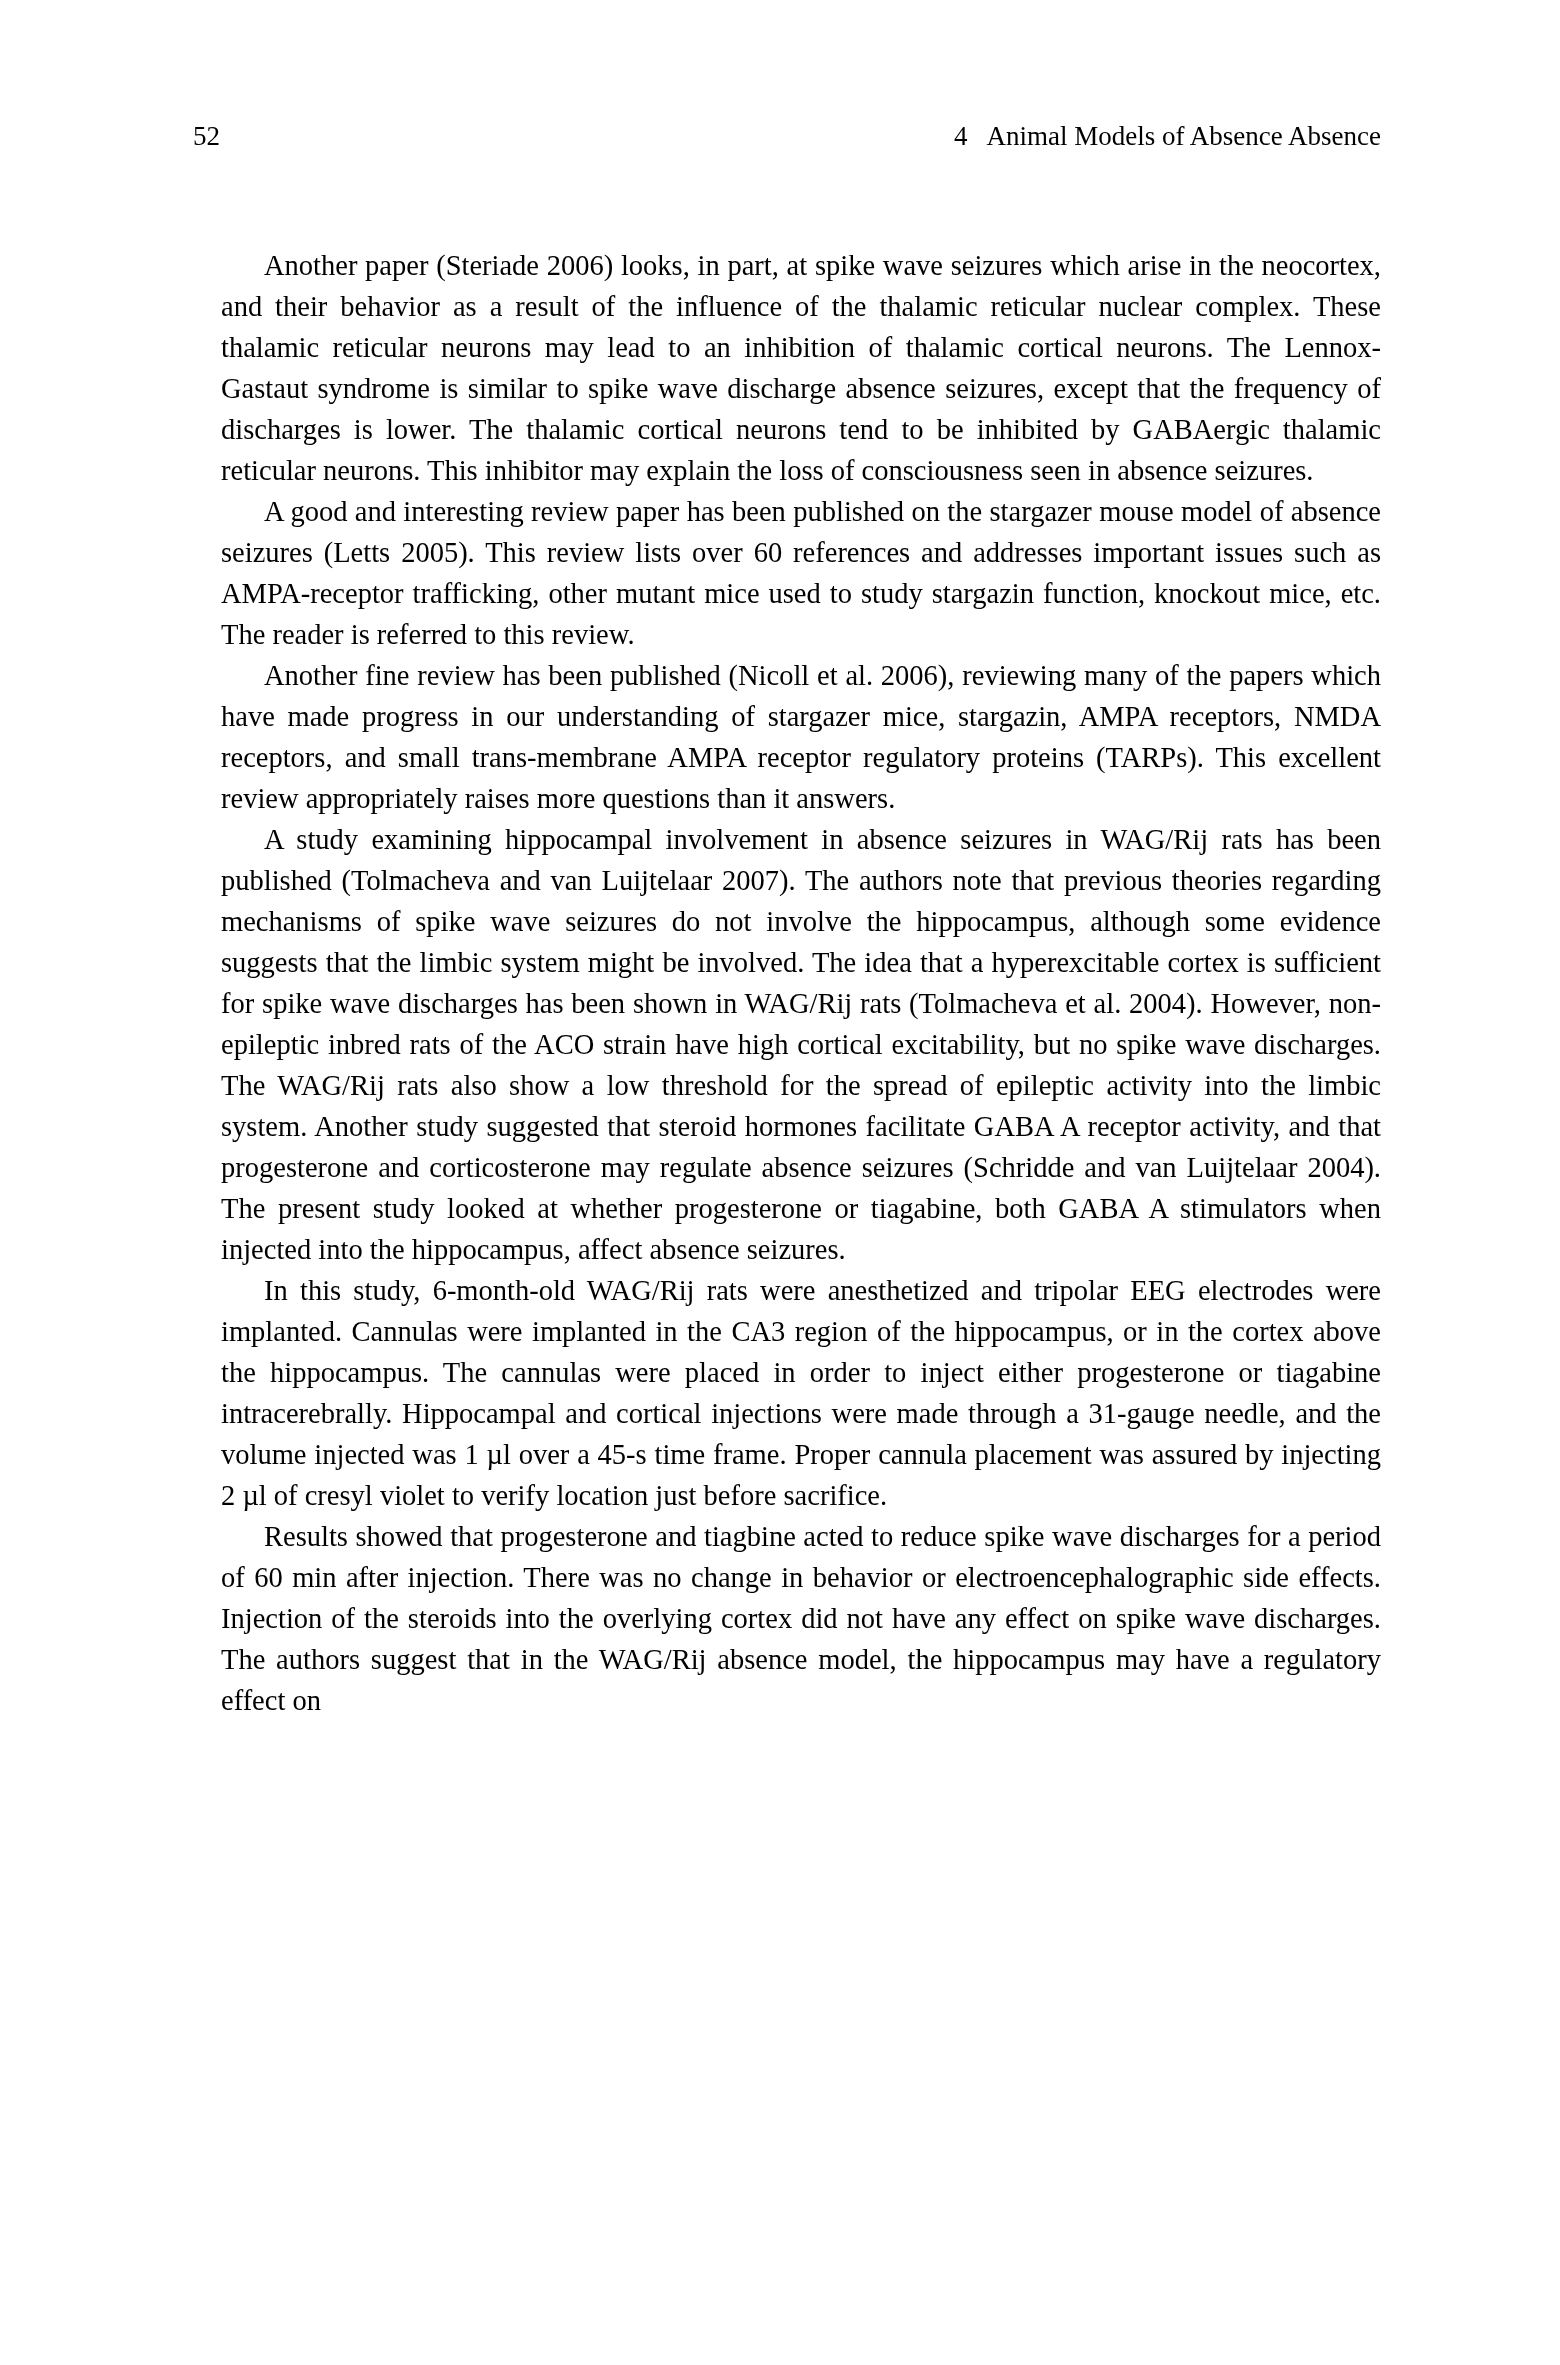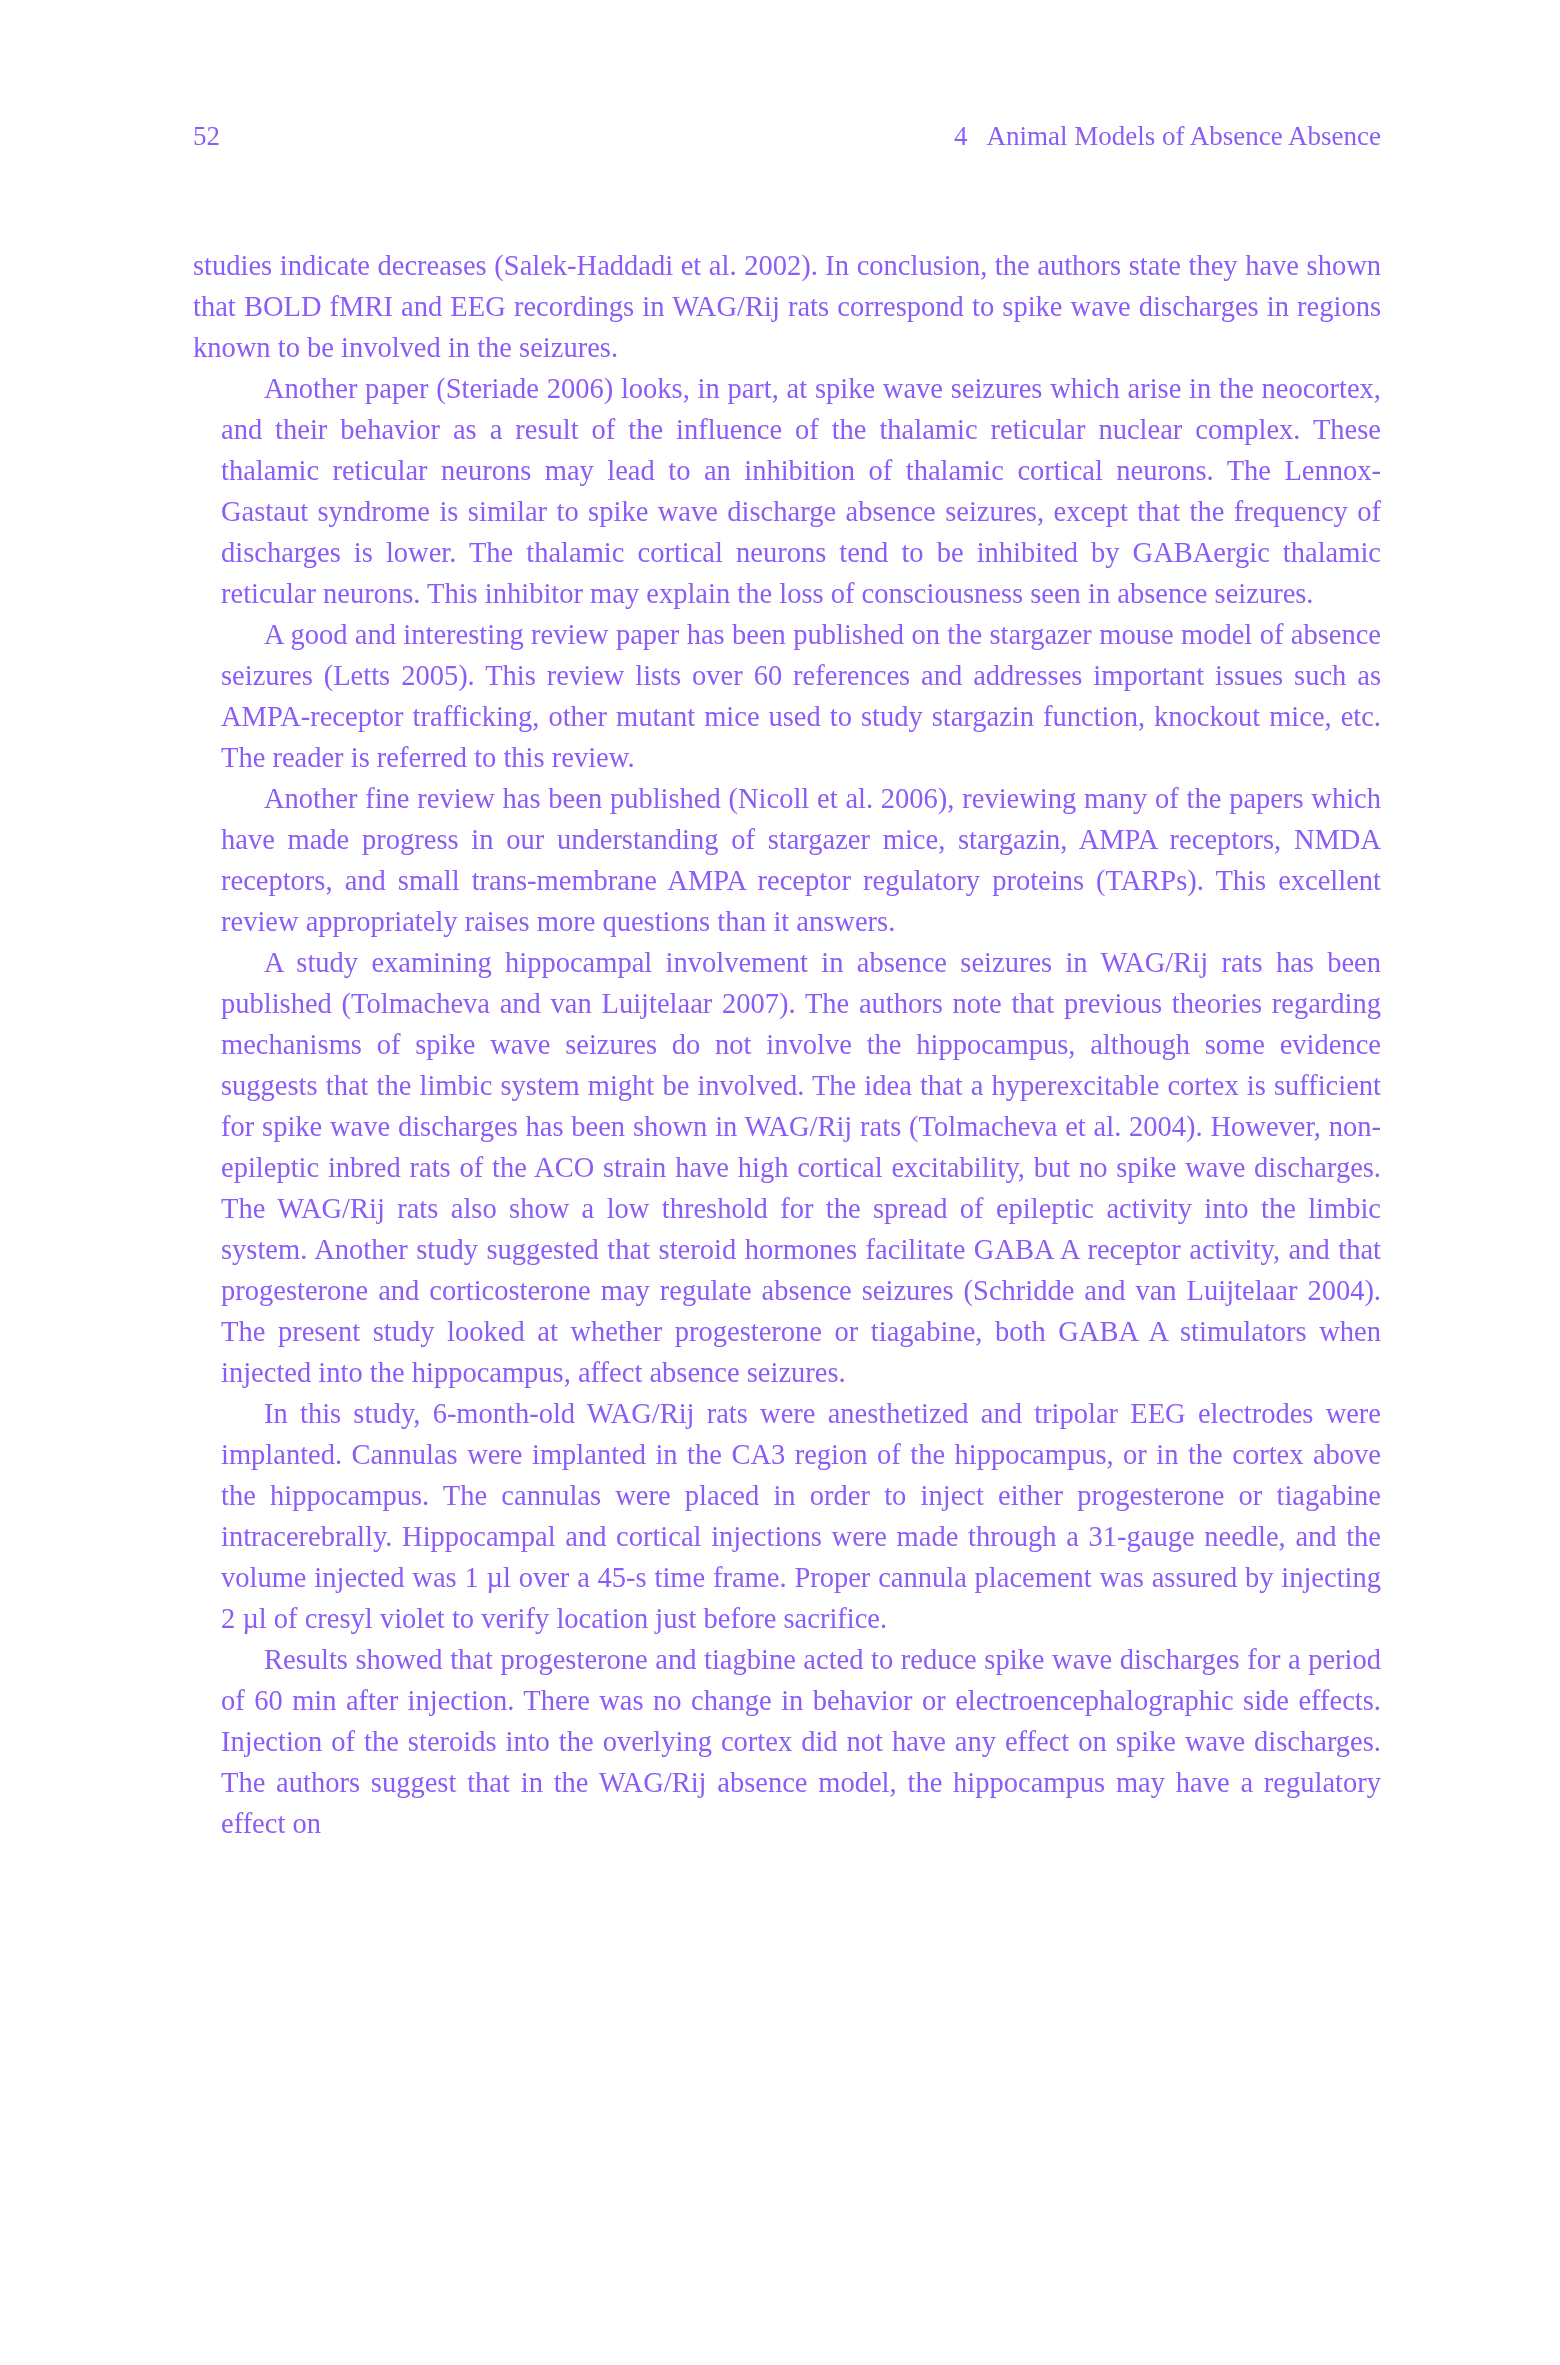--- a/index.html
+++ b/index.html
@@ -1,37 +1,36 @@
 <!DOCTYPE html>
 <html style="font-size:13.6px"><head>
 <meta charset="utf-8">
 <style>
   html, body { margin: 0; padding: 0; background: #ffffff; }
   body { width: 1560px; height: 2366px; position: relative; overflow: hidden; }
-  .page { position: absolute; left: 193px; top: 118px; width: 1188px; color: #8b5cf6; font-family: "Liberation Serif", "DejaVu Serif", serif; }
+  .page { position: absolute; left: 193px; top: 118px; width: 1188px; color: #000000; font-family: "Liberation Serif", "DejaVu Serif", serif; }
   .running-head { display: flex; justify-content: space-between; font-size: 27px; line-height: 37px; height: 37px; }
   .running-head .chapter { display: flex; gap: 19px; }
   .body-text { margin-top: 90px; font-size: 28.5px; line-height: 41px; }
   .para { margin: 0; text-align: justify; hyphens: manual; }
   .para.indent { text-indent: 43px; margin-left: 28px; }
 </style>
 </head>
 <body>
 
 <div class="page">
   <div class="running-head">
     <span>52</span>
     <span class="chapter">
       <span>4</span>
       <span>Animal Models of Absence Absence</span>
     </span>
   </div>
 
   <div class="body-text">
-    <p class="para">studies indicate decreases (Salek-Haddadi et al. 2002). In conclusion, the authors state they have shown that BOLD fMRI and EEG recordings in WAG/Rij rats cor­respond to spike wave discharges in regions known to be involved in the seizures.</p>
     <p class="para indent">Another paper (Steriade 2006) looks, in part, at spike wave seizures which arise in the neocortex, and their behavior as a result of the influence of the thalamic reticular nuclear complex. These thalamic reticular neurons may lead to an inhibi­tion of thalamic cortical neurons. The Lennox-Gastaut syndrome is similar to spike wave discharge absence seizures, except that the frequency of discharges is lower. The thalamic cortical neurons tend to be inhibited by GABAergic thalamic reticular neurons. This inhibitor may explain the loss of consciousness seen in absence seizures.</p>
     <p class="para indent">A good and interesting review paper has been published on the stargazer mouse model of absence seizures (Letts 2005). This review lists over 60 references and addresses important issues such as AMPA-receptor trafficking, other mutant mice used to study stargazin function, knockout mice, etc. The reader is referred to this review.</p>
     <p class="para indent">Another fine review has been published (Nicoll et al. 2006), reviewing many of the papers which have made progress in our understanding of stargazer mice, star­gazin, AMPA receptors, NMDA receptors, and small trans-membrane AMPA receptor regulatory proteins (TARPs). This excellent review appropriately raises more questions than it answers.</p>
     <p class="para indent">A study examining hippocampal involvement in absence seizures in WAG/Rij rats has been published (Tolmacheva and van Luijtelaar 2007). The authors note that previous theories regarding mechanisms of spike wave seizures do not involve the hippocampus, although some evidence suggests that the limbic system might be involved. The idea that a hyperexcitable cortex is sufficient for spike wave dis­charges has been shown in WAG/Rij rats (Tolmacheva et al. 2004). However, non-epileptic inbred rats of the ACO strain have high cortical excitability, but no spike wave discharges. The WAG/Rij rats also show a low threshold for the spread of epileptic activity into the limbic system. Another study suggested that steroid hor­mones facilitate GABA A receptor activity, and that progesterone and corticoster­one may regulate absence seizures (Schridde and van Luijtelaar 2004). The present study looked at whether progesterone or tiagabine, both GABA A stimulators when injected into the hippocampus, affect absence seizures.</p>
     <p class="para indent">In this study, 6-month-old WAG/Rij rats were anesthetized and tripolar EEG electrodes were implanted. Cannulas were implanted in the CA3 region of the hip­pocampus, or in the cortex above the hippocampus. The cannulas were placed in order to inject either progesterone or tiagabine intracerebrally. Hippocampal and cortical injections were made through a 31-gauge needle, and the volume injected was 1 µl over a 45-s time frame. Proper cannula placement was assured by injecting 2 µl of cresyl violet to verify location just before sacrifice.</p>
     <p class="para indent">Results showed that progesterone and tiagbine acted to reduce spike wave dis­charges for a period of 60 min after injection. There was no change in behavior or electroencephalographic side effects. Injection of the steroids into the overlying cortex did not have any effect on spike wave discharges. The authors suggest that in the WAG/Rij absence model, the hippocampus may have a regulatory effect on</p>
   </div>
 </div>
 
 

